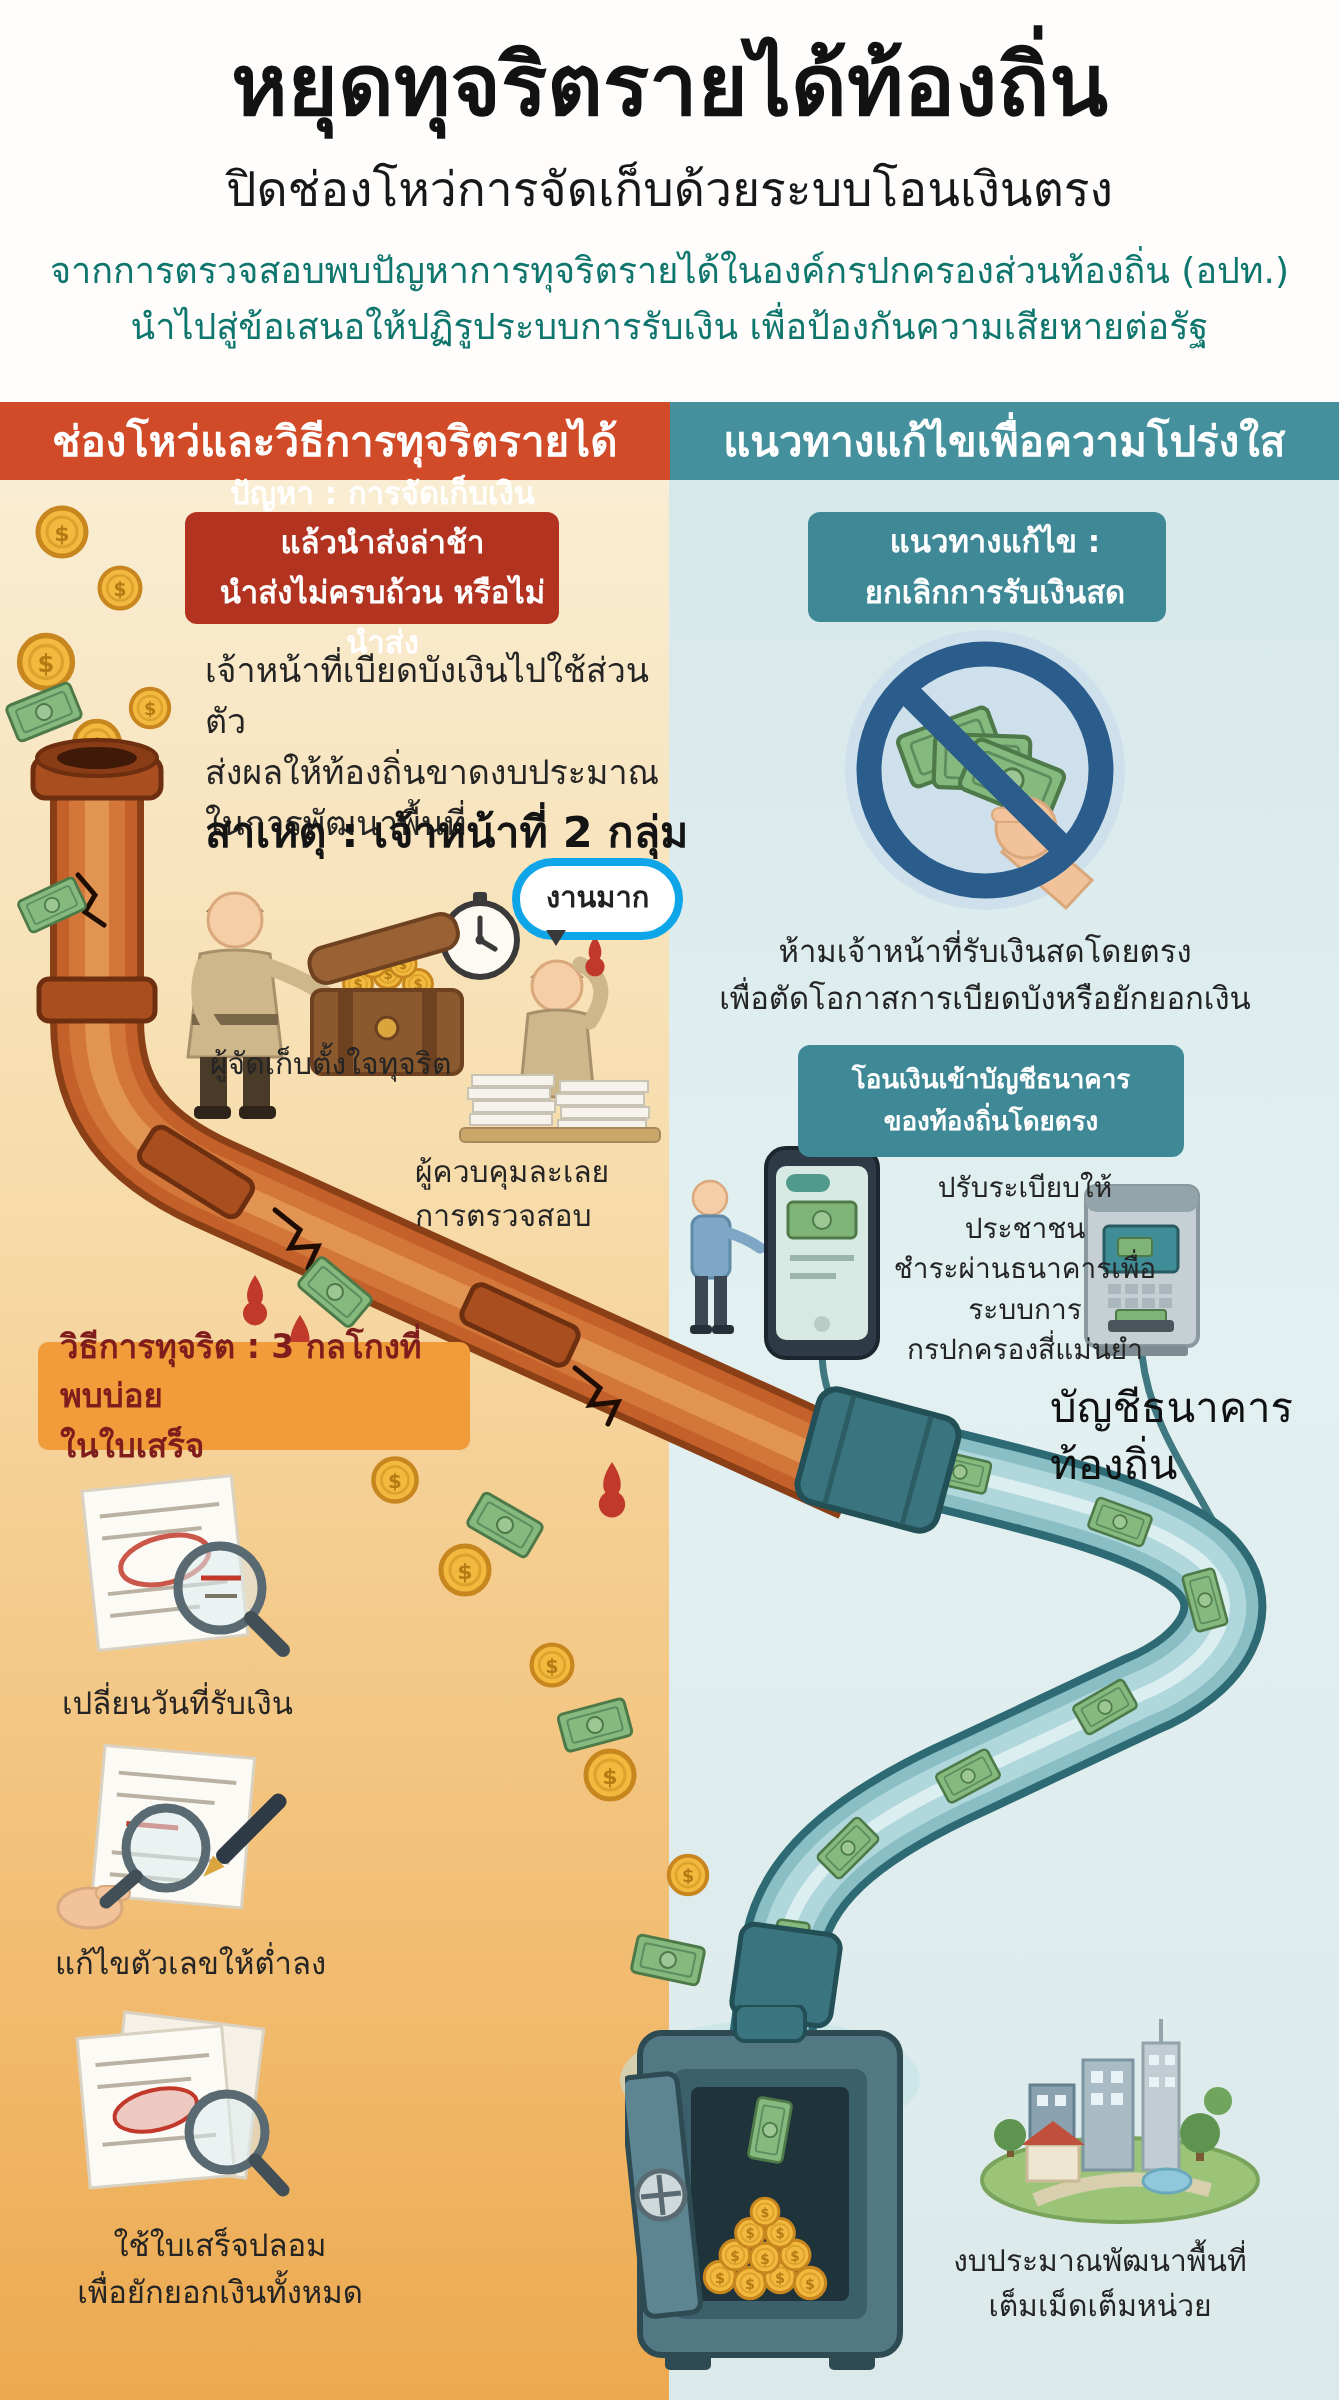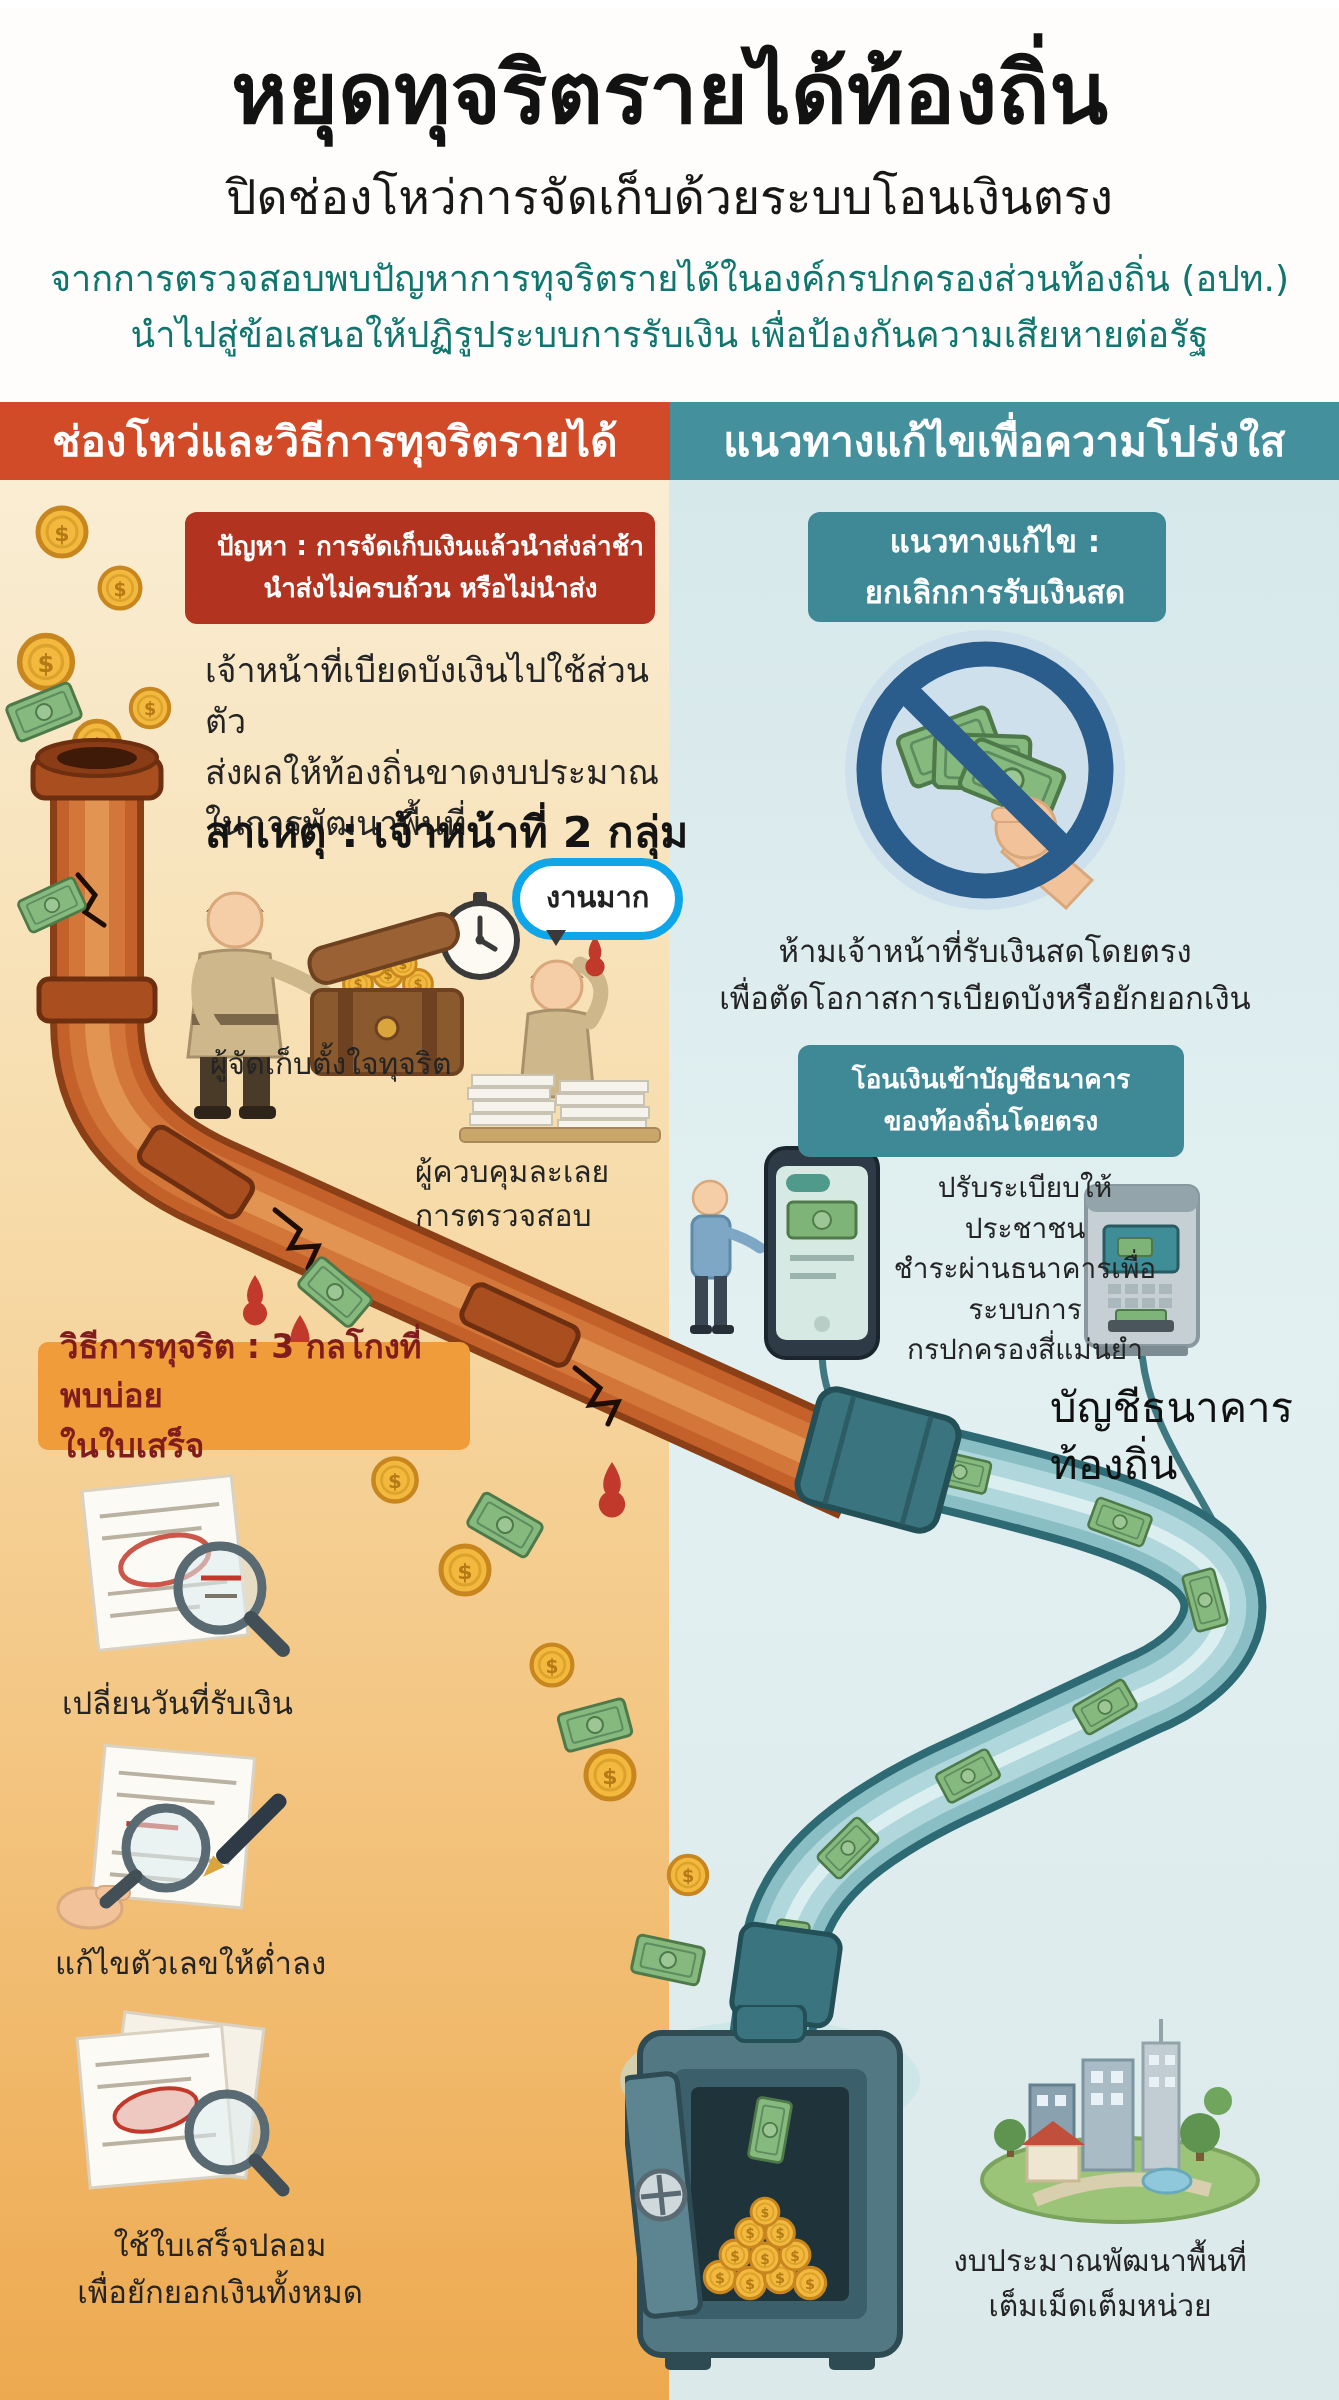--- a/index.html
+++ b/index.html
@@ -7,39 +7,39 @@
     --left-banner-bg:#d14b28; --right-banner-bg:#44909c;
     --problem-badge-bg:#b23420; --methods-badge-bg:#f09c3a;
     --solution-badge-bg:#3f8896;
     --left-bg-top:#f9edd3; --left-bg-bottom:#eda94f; --right-bg:#dbe9ea;
   }
   body{ font-family:"DejaVu Sans","Liberation Sans",sans-serif; background:#9a9a9a; }
   .page{ position:relative; width:1339px; height:2400px; background:#ffffff; overflow:hidden; }
   .pre{ white-space:pre-line; }
 
   
-  .header{ position:absolute; top:8px; left:0; width:100%; height:402px; background:#fefdfb; text-align:center; z-index:2; }
+  .header{ position:absolute; top:0; left:0; width:100%; height:402px; background:#fefdfb; text-align:center; z-index:2; }
   .title{ margin-top:30px; font-size:86px; font-weight:800; color:#121212; line-height:1.3; }
   .subtitle{ font-size:48px; font-weight:400; color:#181818; margin-top:14px; line-height:1.4; }
   .description{ font-size:36px; color:#0f766e; margin-top:20px; line-height:1.55; }
 
   
   .banners{ position:absolute; top:402px; left:0; width:100%; height:78px; display:flex; z-index:3; }
   .banner{ flex:1; display:flex; align-items:center; justify-content:center; color:#fff; font-size:42px; font-weight:800; }
   .banner.left{ background:var(--left-banner-bg); }
   .banner.right{ background:var(--right-banner-bg); }
 
   
   .col{ position:absolute; top:480px; height:1920px; z-index:0; }
   .col.left{ left:0; width:670px; background:linear-gradient(180deg, var(--left-bg-top) 0%, #f7ddad 35%, #f3c47f 68%, var(--left-bg-bottom) 100%); }
   .col.right{ left:669px; width:670px; background:linear-gradient(180deg, #d7e8ea 0%, #e2f0f1 45%, var(--right-bg) 100%); }
 
   
   .badge{ position:absolute; border-radius:12px; color:#fff; font-weight:800; display:flex; align-items:center; justify-content:center; text-align:center; z-index:3; }
-  .badge.problem{ left:185px; top:512px; width:470px; height:112px; background:var(--problem-badge-bg); font-size:26px; line-height:1.6;padding-left:21px; }
+  .badge.problem{ left:185px; top:512px; width:374px; height:112px; background:var(--problem-badge-bg); font-size:31px; line-height:1.6;padding-left:21px; }
   .badge.methods{ left:38px; top:1342px; width:432px; height:108px; background:var(--methods-badge-bg); color:#7f1d1d; font-size:33px; line-height:1.5; justify-content:flex-start; text-align:left; padding:0 22px; border-radius:10px; }
   .badge.solution{ left:808px; top:512px; width:358px; height:110px; background:var(--solution-badge-bg); font-size:31px; line-height:1.65;padding-left:16px; }
   .badge.transfer{ left:798px; top:1045px; width:386px; height:112px; background:var(--solution-badge-bg); font-size:26px; line-height:1.6; }
 
   
   .txt{ position:absolute; color:#242424; z-index:3; }
   .problem-text{ left:205px; top:645px; width:470px; font-size:34px; line-height:1.5; }
   .cause-heading{ left:205px; top:798px; font-size:43px; font-weight:800; color:#141414; }
   .cause-label-1{ left:210px; top:1040px; font-size:30px; }
   .cause-label-2{ left:415px; top:1150px; font-size:30px; line-height:1.45; }

